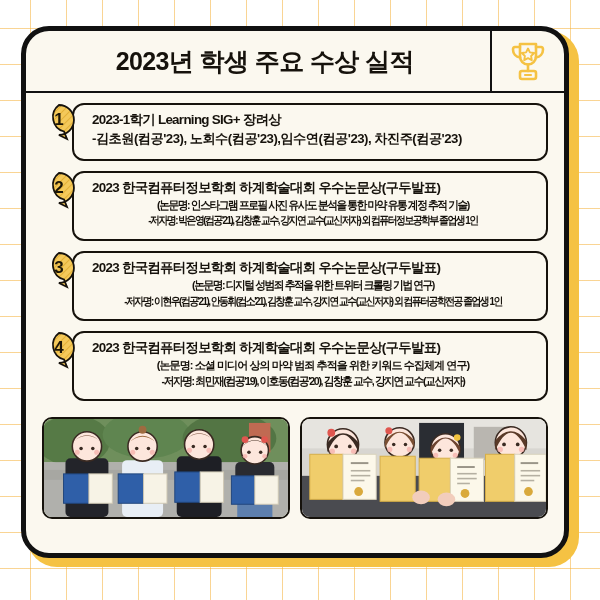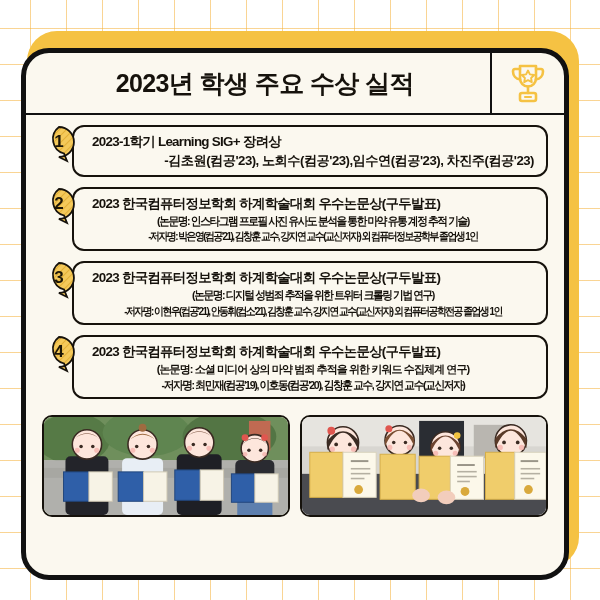--- a/index.html
+++ b/index.html
@@ -34,21 +34,20 @@
     position: absolute;
     left: 21px;
     top: 26px;
     width: 548px;
     height: 532px;
     background: #FBF8EF;
     border: 5px solid #111111;
     border-radius: 28px;
     box-sizing: border-box;
     overflow: hidden;
-    margin-top: 22px;
   }
 
   
   .header {
     position: relative;
     height: 62px;
     border-bottom: 2.5px solid #111111;
     display: flex;
     align-items: center;
     box-sizing: border-box;
@@ -101,21 +100,21 @@
     line-height: 34px;
     text-align: center;
     font-size: 17px;
     font-weight: bold;
     color: #1b1506;
   }
   .entry-box {
     border: 2.2px solid #16120c;
     border-radius: 12px;
     background: #FBF8EF;
-    padding: 5px 12px 4px 18px;
+    padding: 5px 12px 10px 18px;
     min-height: 34px;
     box-sizing: border-box;
   }
   .line-title {
     font-size: 13.4px;
     font-weight: bold;
     color: #16120c;
     letter-spacing: -0.7px;
     line-height: 1.45;
     white-space: nowrap;
@@ -140,21 +139,21 @@
     letter-spacing: -1.7px;
     transform: scaleX(0.88);
     transform-origin: center;
   }
   .line-names {
     font-size: 13.2px;
     font-weight: bold;
     color: #16120c;
     letter-spacing: -0.5px;
     line-height: 1.45;
-    text-align: right;
+    text-align: left;
     white-space: nowrap;
   }
 
   
   .photos {
     display: flex;
     gap: 10px;
     padding: 6px 16px 0 16px;
   }
   .photo {

